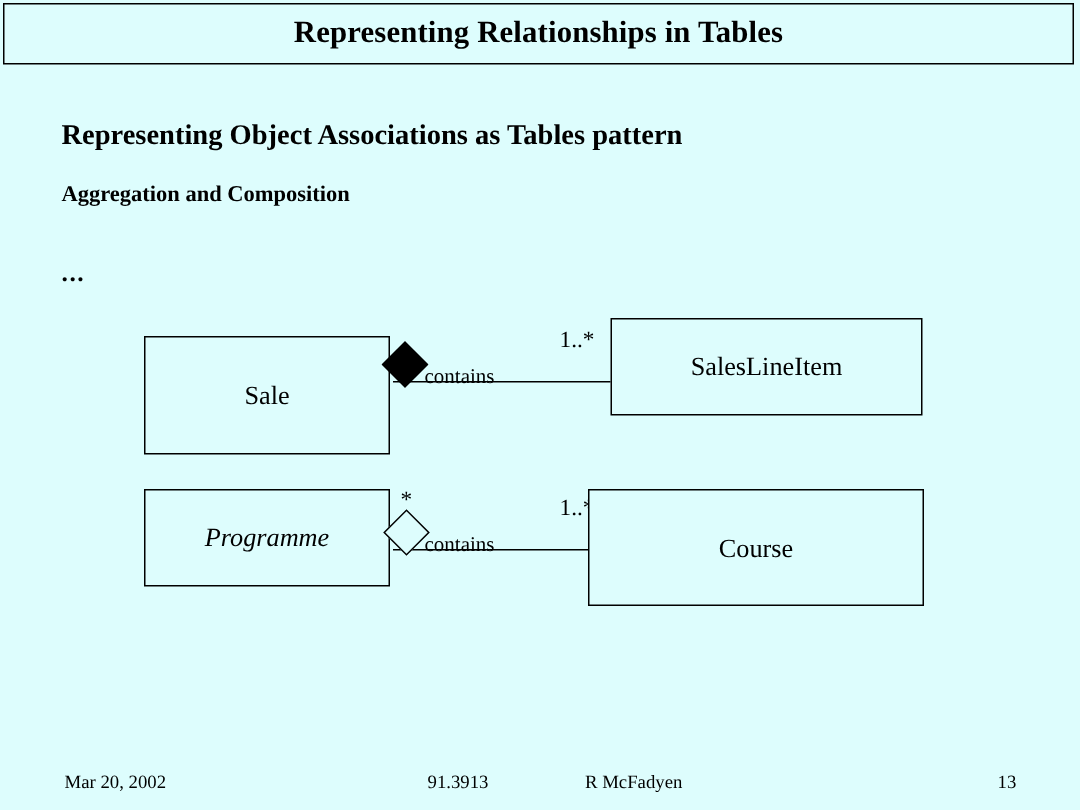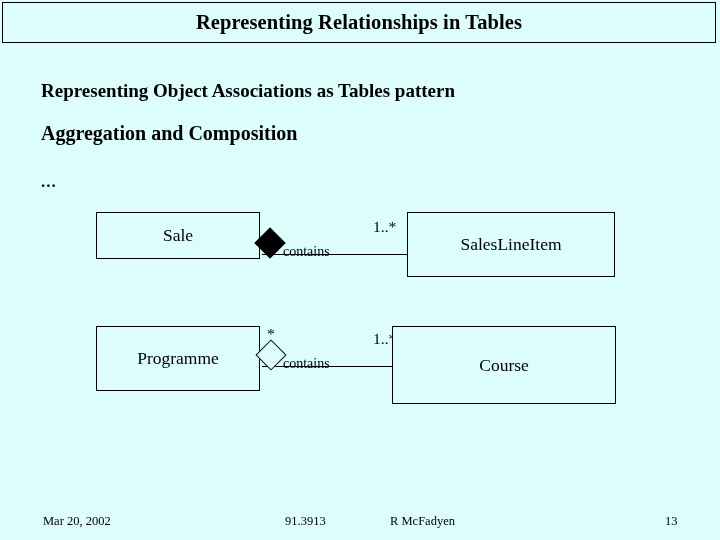--- a/index.html
+++ b/index.html
@@ -45,21 +45,21 @@
   }
 
   
   .body-line {
     position: absolute;
     left: 41px;
     font-weight: bold;
     white-space: nowrap;
   }
   .heading-1 { top: 80px;  font-size: 19px; }
-  .heading-2 { top: 122px; font-size: 20px; }
+  .heading-2 { top: 122px; font-size: 15px; }
   .heading-3 { top: 172px; font-size: 17px; letter-spacing: 1px; }
 
   
   .uml-area {
     position: absolute;
     left: 0;
     top: 0;
     width: 720px;
     height: 540px;
     pointer-events: none;
@@ -74,24 +74,24 @@
     display: flex;
     align-items: center;
     justify-content: center;
   }
   .uml-box .cls-name {
     font-size: 17.5px;
     white-space: nowrap;
   }
 
   
-  .box-sale           { left: 96px;  top: 212px; width: 164px; height: 47px; }
+  .box-sale           { left: 96px;  top: 224px; width: 164px; height: 79px; }
   .box-saleslineitem  { left: 407px; top: 212px; width: 208px; height: 65px; }
   
-  .box-programme      { left: 96px;  top: 326px; width: 164px; height: 65px; }
+  .box-programme      { left: 96px;  top: 326px; width: 164px; height: 65px; font-style: italic; }
   .box-course         { left: 392px; top: 326px; width: 224px; height: 78px; }
 
   
   .link-line {
     position: absolute;
     height: 0;
     border-top: 1.4px solid #000000;
   }
   .link-row1 { left: 262px; top: 254px; width: 146px; }
   .link-row2 { left: 262px; top: 366px; width: 147px; }

